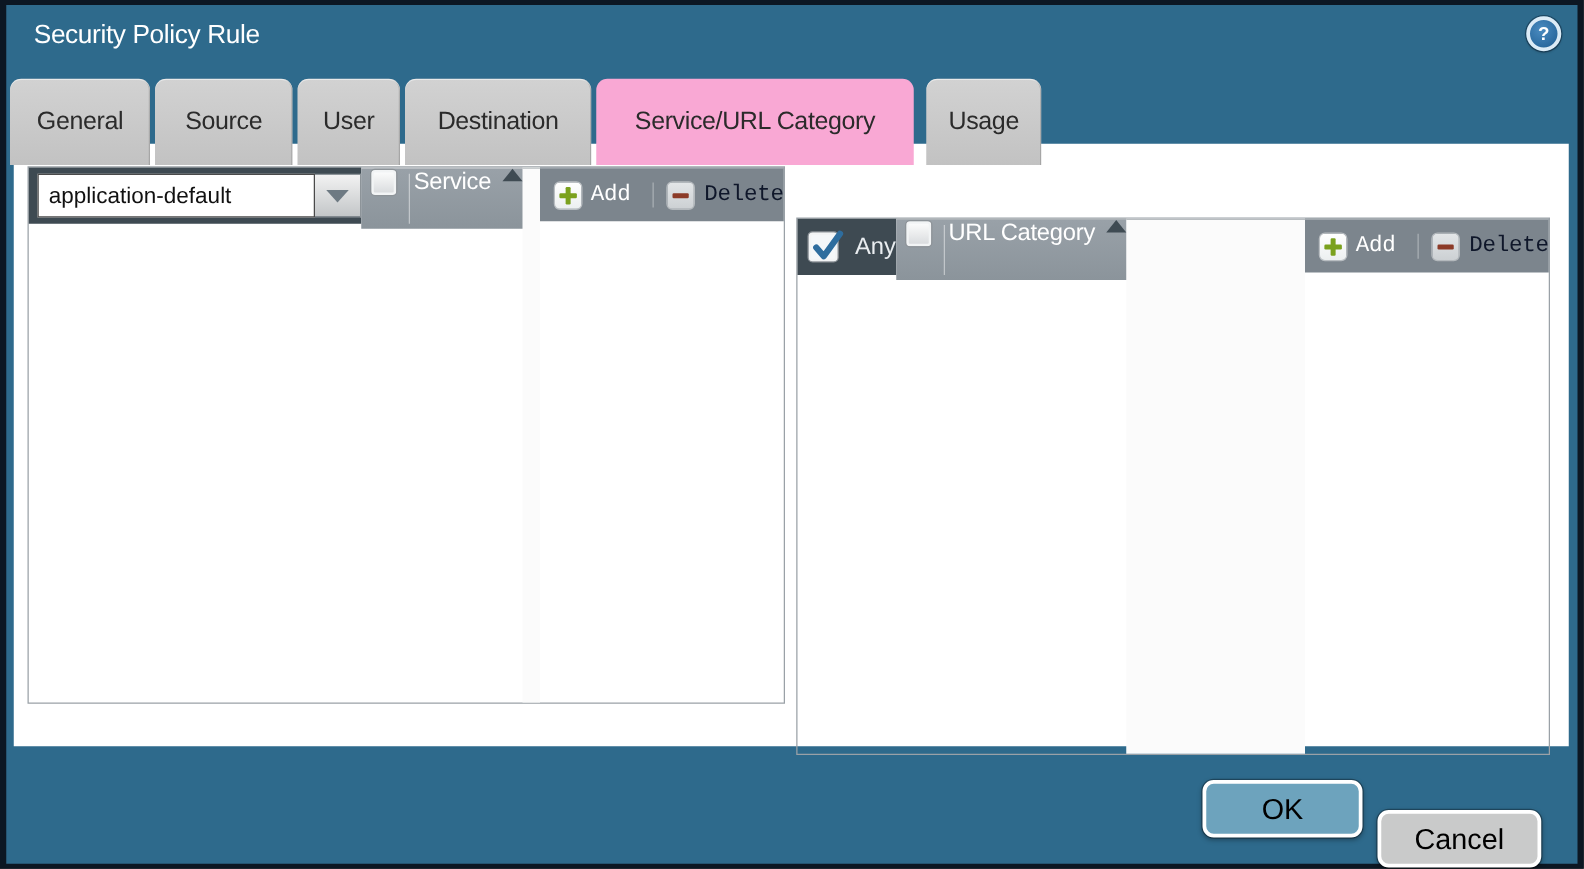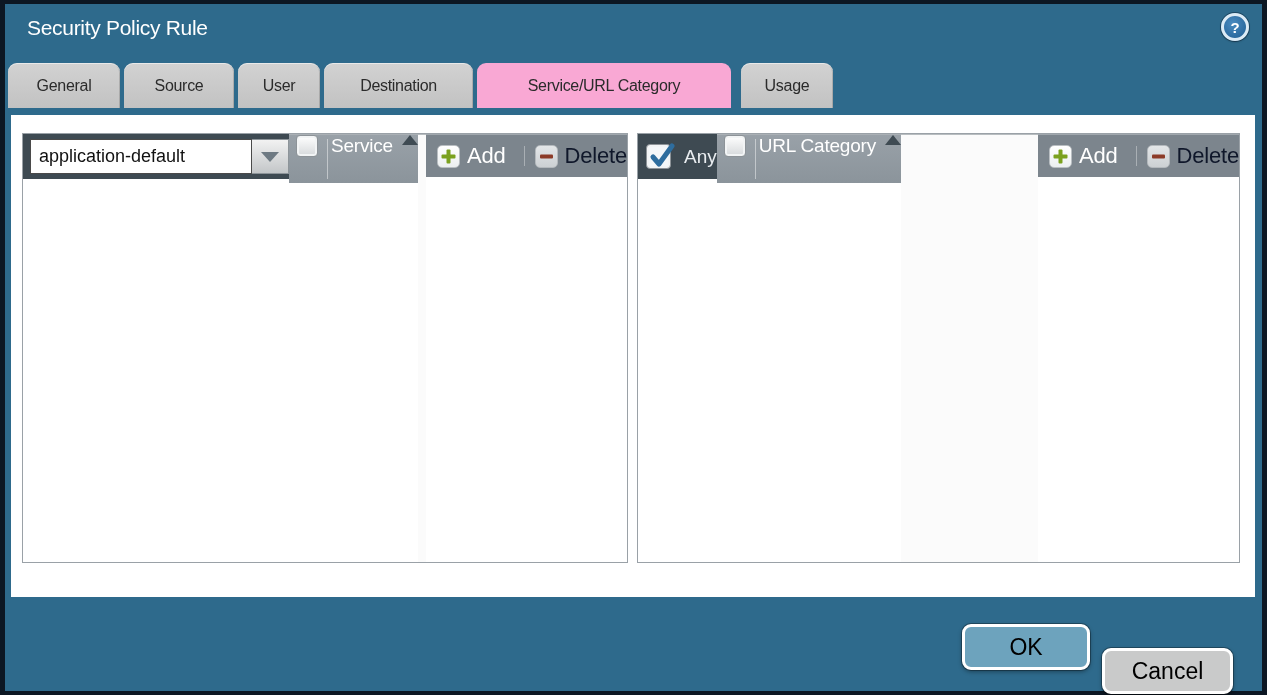--- a/index.html
+++ b/index.html
@@ -41,26 +41,26 @@
     cursor: pointer;
   }
   
   .tabs {
     position: absolute;
     left: 8px; top: 63px;
     display: flex;
     z-index: 3;
   }
   .tab {
-    height: 45px;
+    height: 69px;
     background: linear-gradient(#d2d2d2, #c2c2c2);
     border-radius: 9px 9px 0 0;
     box-shadow: inset 0 1px 0 rgba(255,255,255,0.5), inset -1px 0 0 rgba(0,0,0,0.15);
     color: #2b2b2b;
-    font-size: 16px;
+    font-size: 20px;
     letter-spacing: -0.3px;
     display: flex; align-items: center; justify-content: center;
     margin-right: 4px;
     cursor: pointer;
     padding-bottom: 0;
   }
   .tab.active {
     background: #f9a8d4;
     box-shadow: none;
   }
@@ -76,21 +76,21 @@
   .panel {
     position: absolute;
     top: 133px;
     height: 430px;
     border: 1px solid #9aa1a7;
     display: flex;
     flex-direction: row;
     z-index: 4;
   }
   .panel-left  { left: 22px;  width: 606px; }
-  .panel-right { left: 637px; width: 603px; }
+  .panel-right { left: 637px; width: 603px; margin-top: 41px; }
   .panel-topbar {
     height: 45px;
     background: #3e4a52;
     position: relative;
     flex: 0 0 auto;
     display: flex; align-items: center;
   }
   .panel-header {
     height: 49px;
     background: linear-gradient(#99a1a8, #8b949b);
@@ -195,21 +195,21 @@
     display: flex; align-items: center; justify-content: center;
   }
   .icon-add {
     background: linear-gradient(#ffffff, #eceff0);
     border: 1px solid #b9bec2;
   }
   .icon-delete {
     background: linear-gradient(#e3e6e8, #ccd0d3);
     border: 1px solid #b4b9bd;
   }
-  .tool-label { font-size: 22px; margin-left: 7px; letter-spacing: -0.2px; }
+  .tool-label { font-size: 18px; margin-left: 7px; letter-spacing: -0.2px; font-family: Liberation Mono, monospace; }
   .label-enabled  { color: #ffffff; }
   .label-disabled { color: #0f172a; }
   .tool-sep {
     width: 1px; height: 20px;
     background: rgba(255,255,255,0.35);
     margin: 0 10px 0 18px;
   }
   
   .btn {
     position: absolute;

